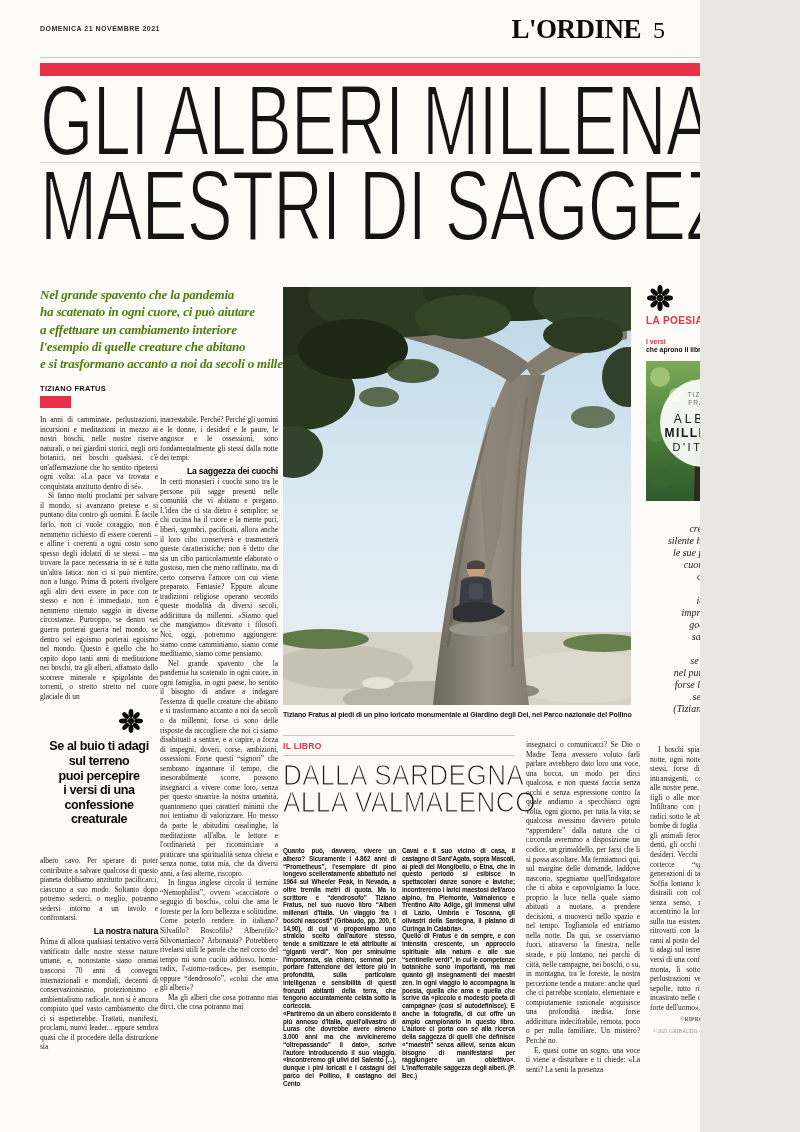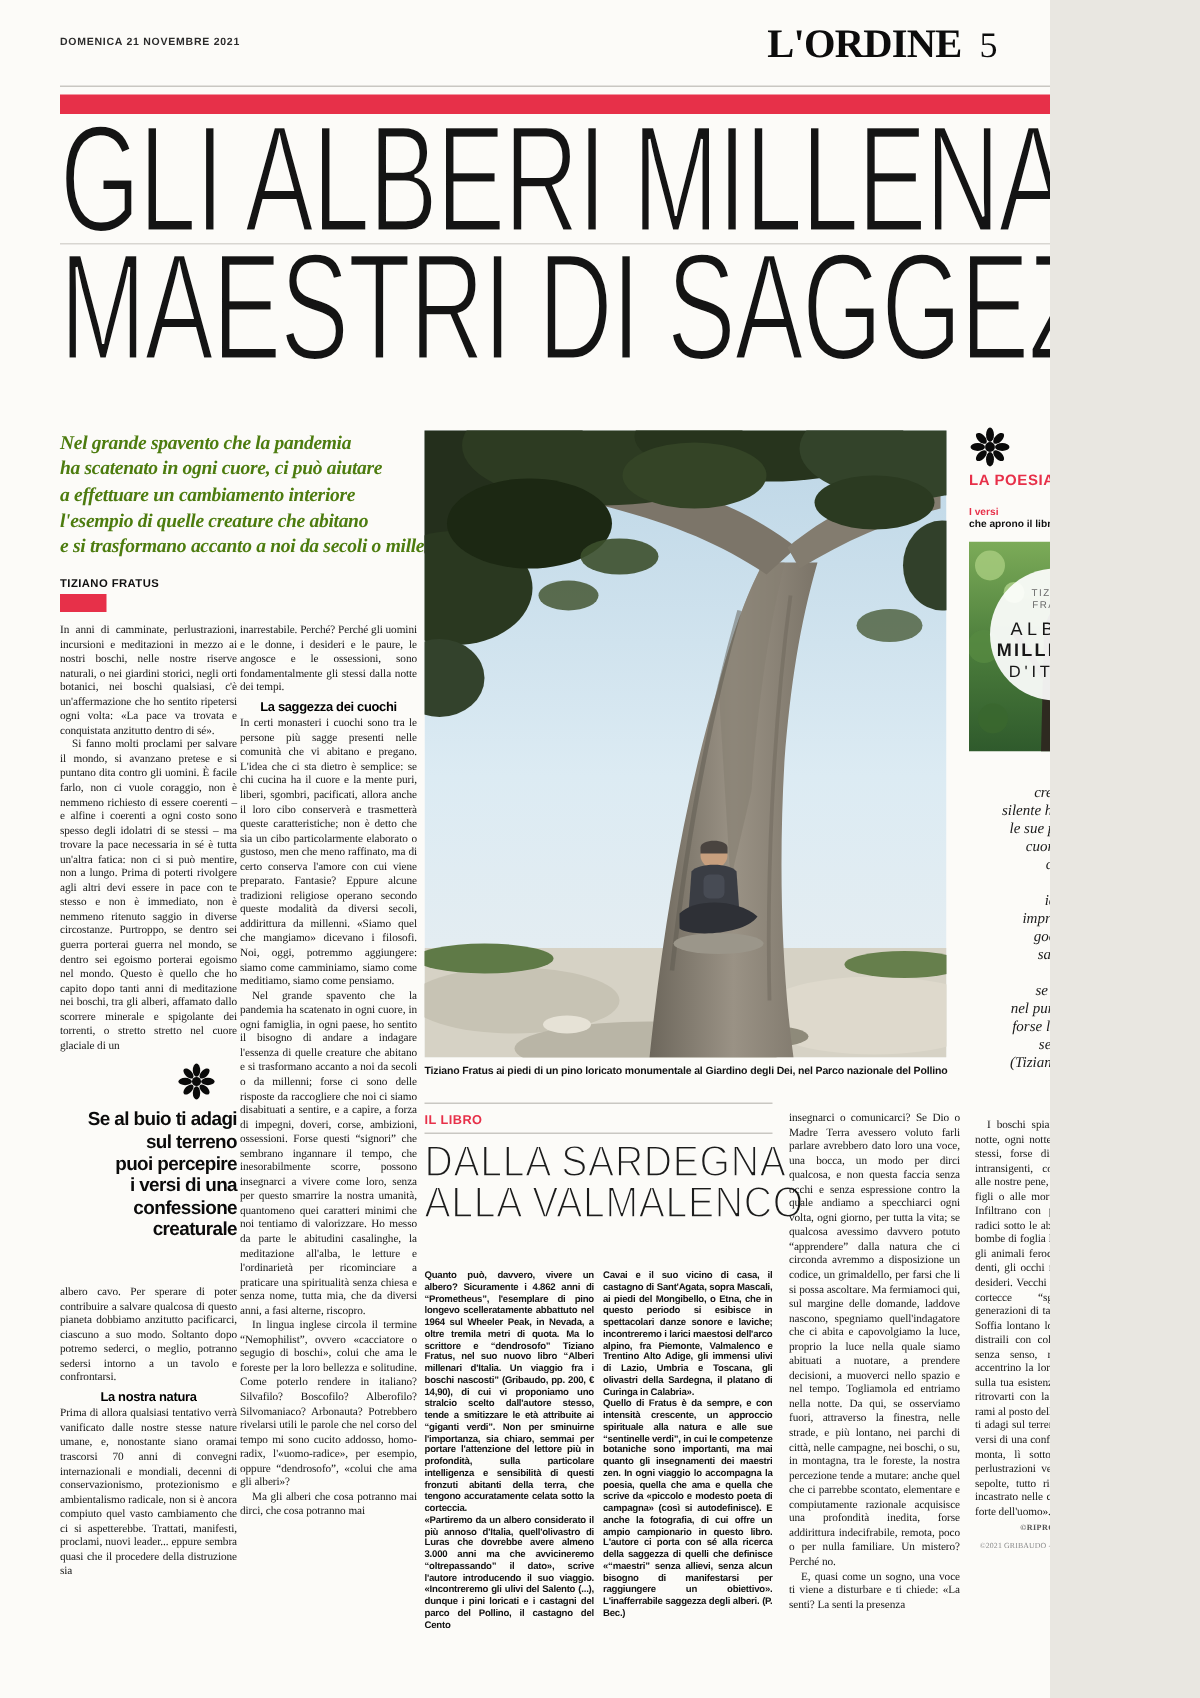--- a/index.html
+++ b/index.html
@@ -17,23 +17,23 @@
         color:#141414;white-space:nowrap;transform:scaleX(.68);transform-origin:0 0;
         letter-spacing:-1px;-webkit-text-stroke:2.1px #fcfbf8}
   .standfirst{font-family:"Liberation Serif","DejaVu Serif",serif;font-style:italic;font-weight:bold;
         font-size:13px;line-height:17.3px;color:#4d7c0f;letter-spacing:-.2px}
   .byline{font-size:7.5px;font-weight:bold;letter-spacing:.3px;color:#101010}
   .bodycol{font-family:"Liberation Serif","DejaVu Serif",serif;font-size:7.5px;line-height:9.55px;
         text-align:justify;color:#161616;letter-spacing:-.05px}
   .bodycol p{margin:0}
   .bodycol p.ind{text-indent:8px}
   .subhead{font-family:"Liberation Sans",sans-serif;font-weight:bold;font-size:8.6px;
-        letter-spacing:-.2px;color:#000;margin:4px 0 1px;text-align:center}
+        letter-spacing:-.2px;color:#000;margin:4px 0 1px;text-align:right}
   .pullquote{font-family:"Liberation Sans",sans-serif;font-weight:bold;font-size:12.6px;line-height:14.6px;
-        letter-spacing:-.4px;color:#0b0b0b;text-align:right}
+        letter-spacing:-.4px;color:#0b0b0b;text-align:center}
   .ornament{display:block}
   .caption{font-size:7px;font-weight:bold;color:#111;letter-spacing:-.1px;white-space:nowrap}
   .red-label{font-size:8.5px;font-weight:bold;color:#e73049;letter-spacing:.3px}
   .libro-hl{font-family:"Liberation Sans",sans-serif;font-weight:400;font-size:29px;line-height:26.5px;
         color:#1c1c1c;white-space:nowrap;transform:scaleX(.9);transform-origin:0 0;
         letter-spacing:.5px;-webkit-text-stroke:1.1px #fcfbf8}
   .libro-body{font-family:"Liberation Sans",sans-serif;font-weight:bold;font-size:6.4px;line-height:7.75px;
         text-align:justify;color:#121212;letter-spacing:-.15px}
   .libro-body p{margin:0}
   .poesia-label{font-size:10px;font-weight:bold;color:#e73049;letter-spacing:.4px}

